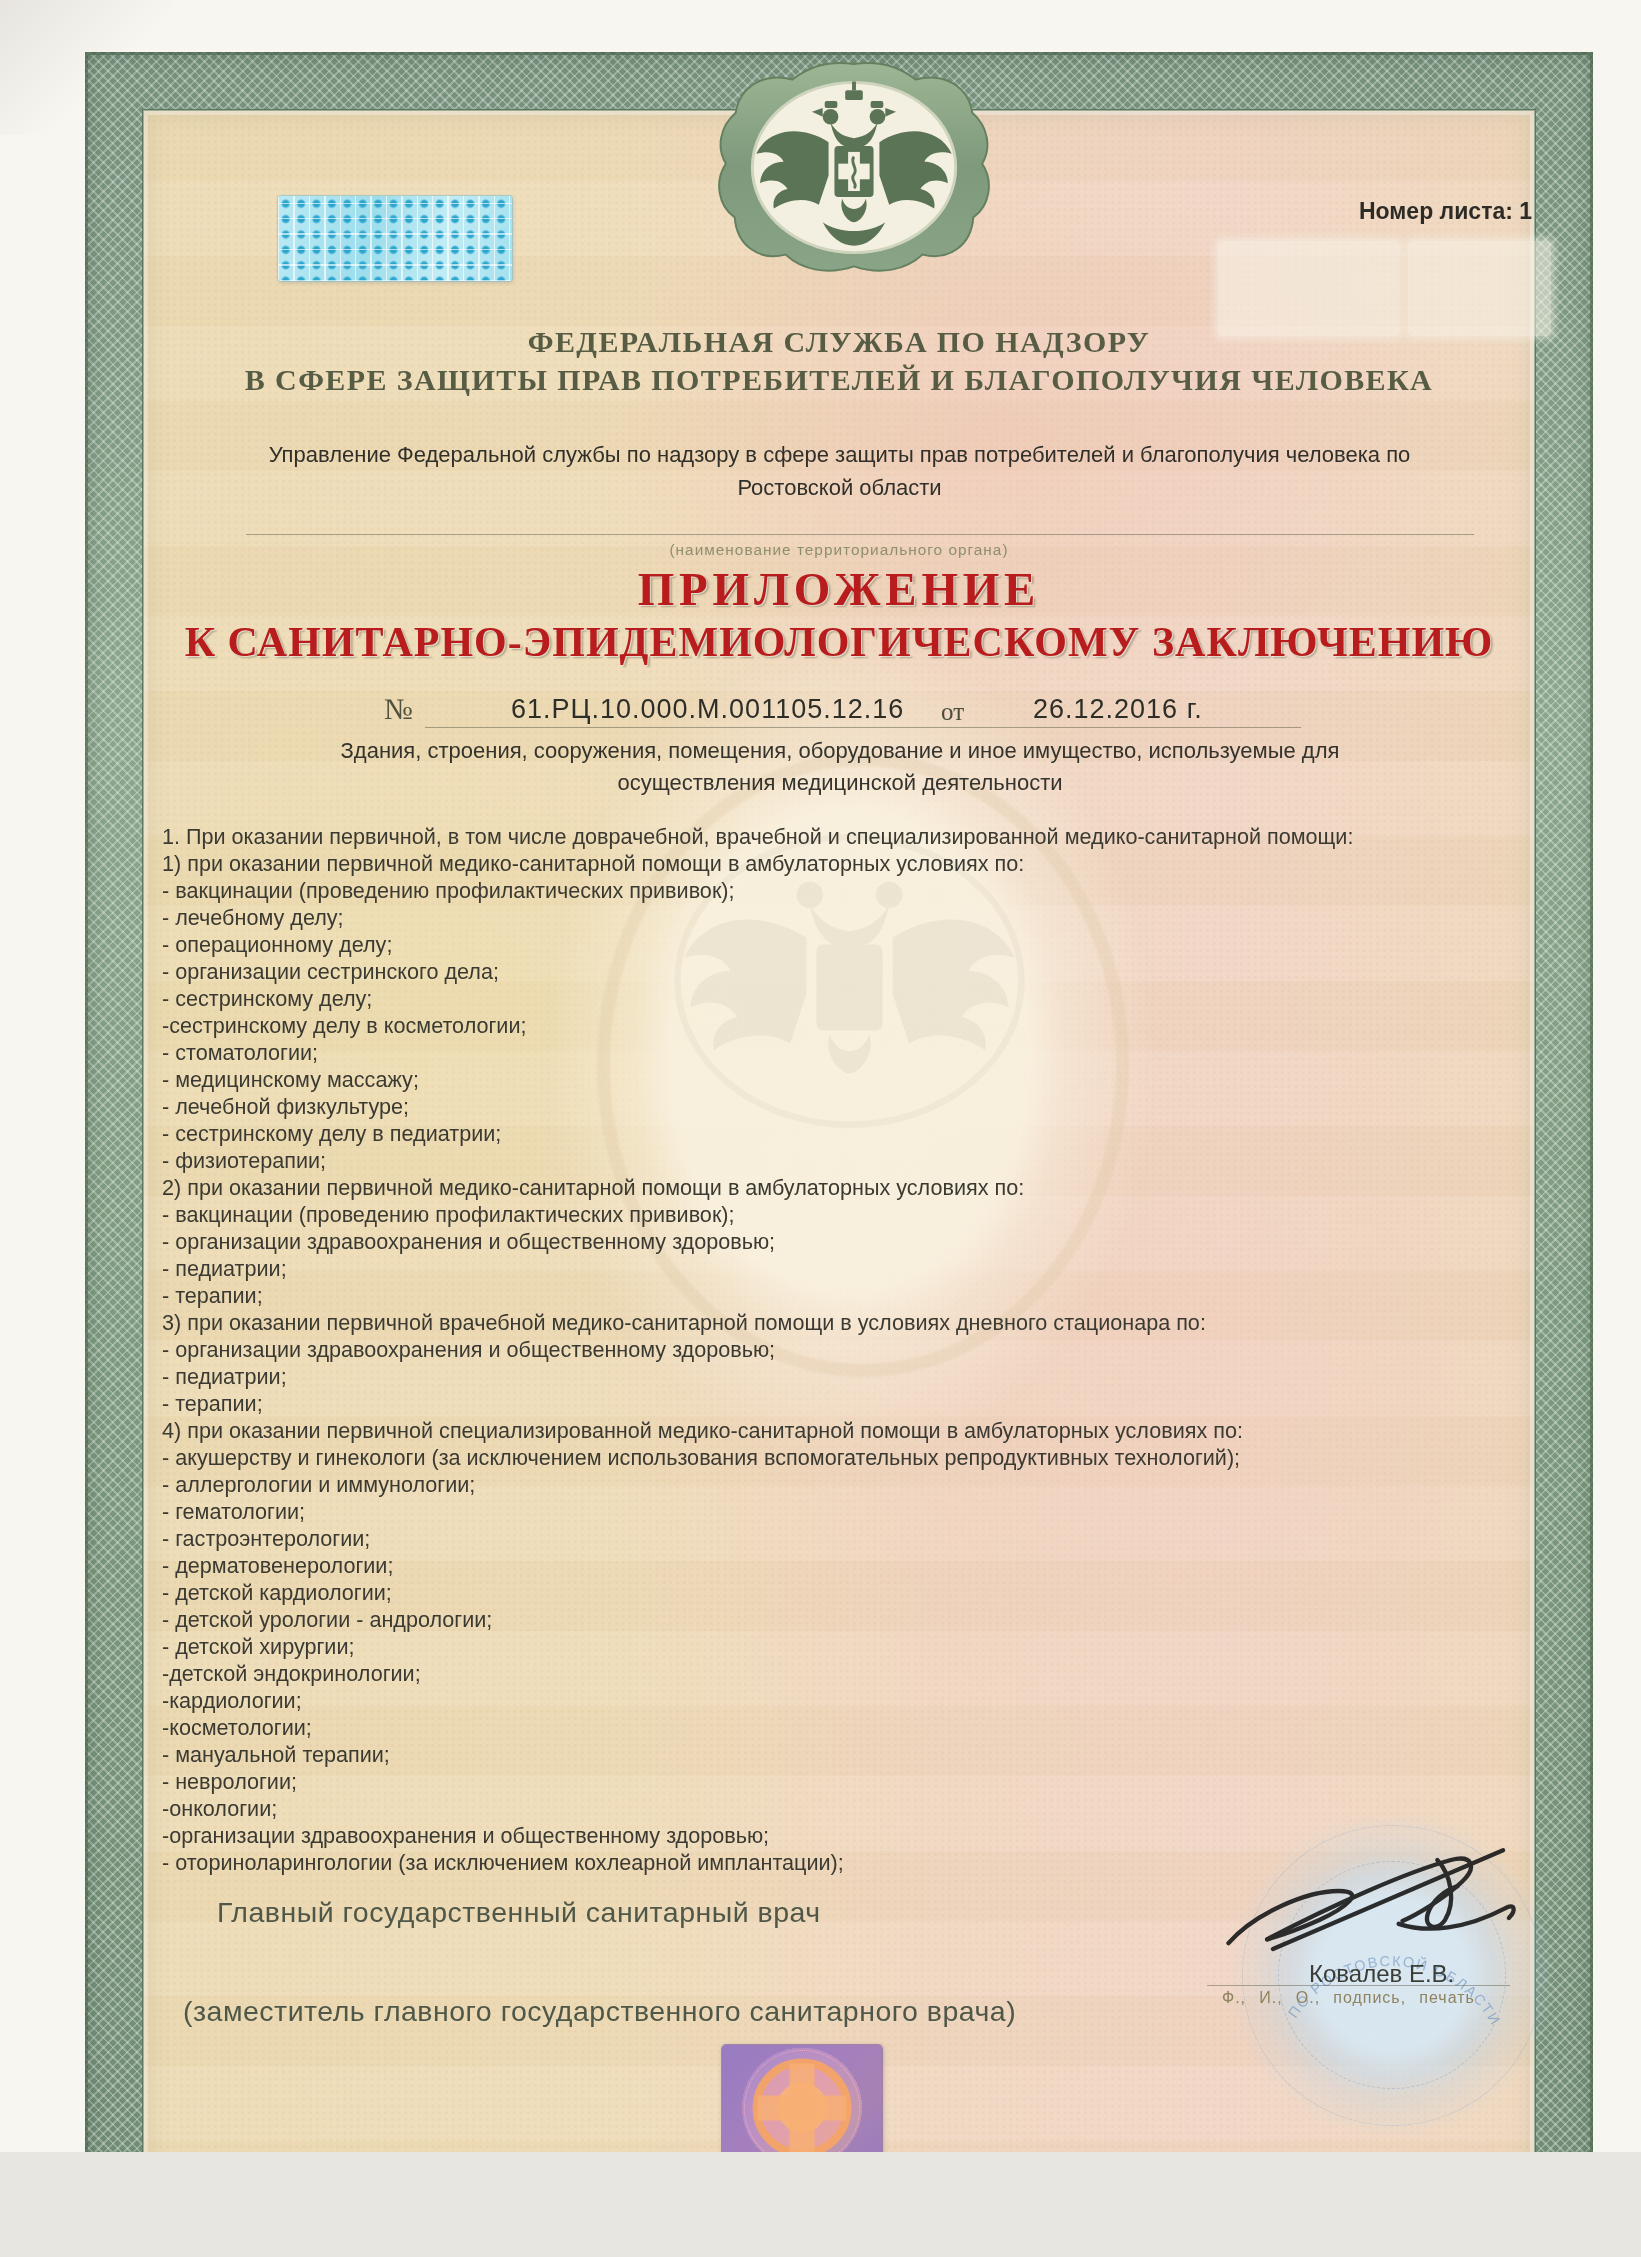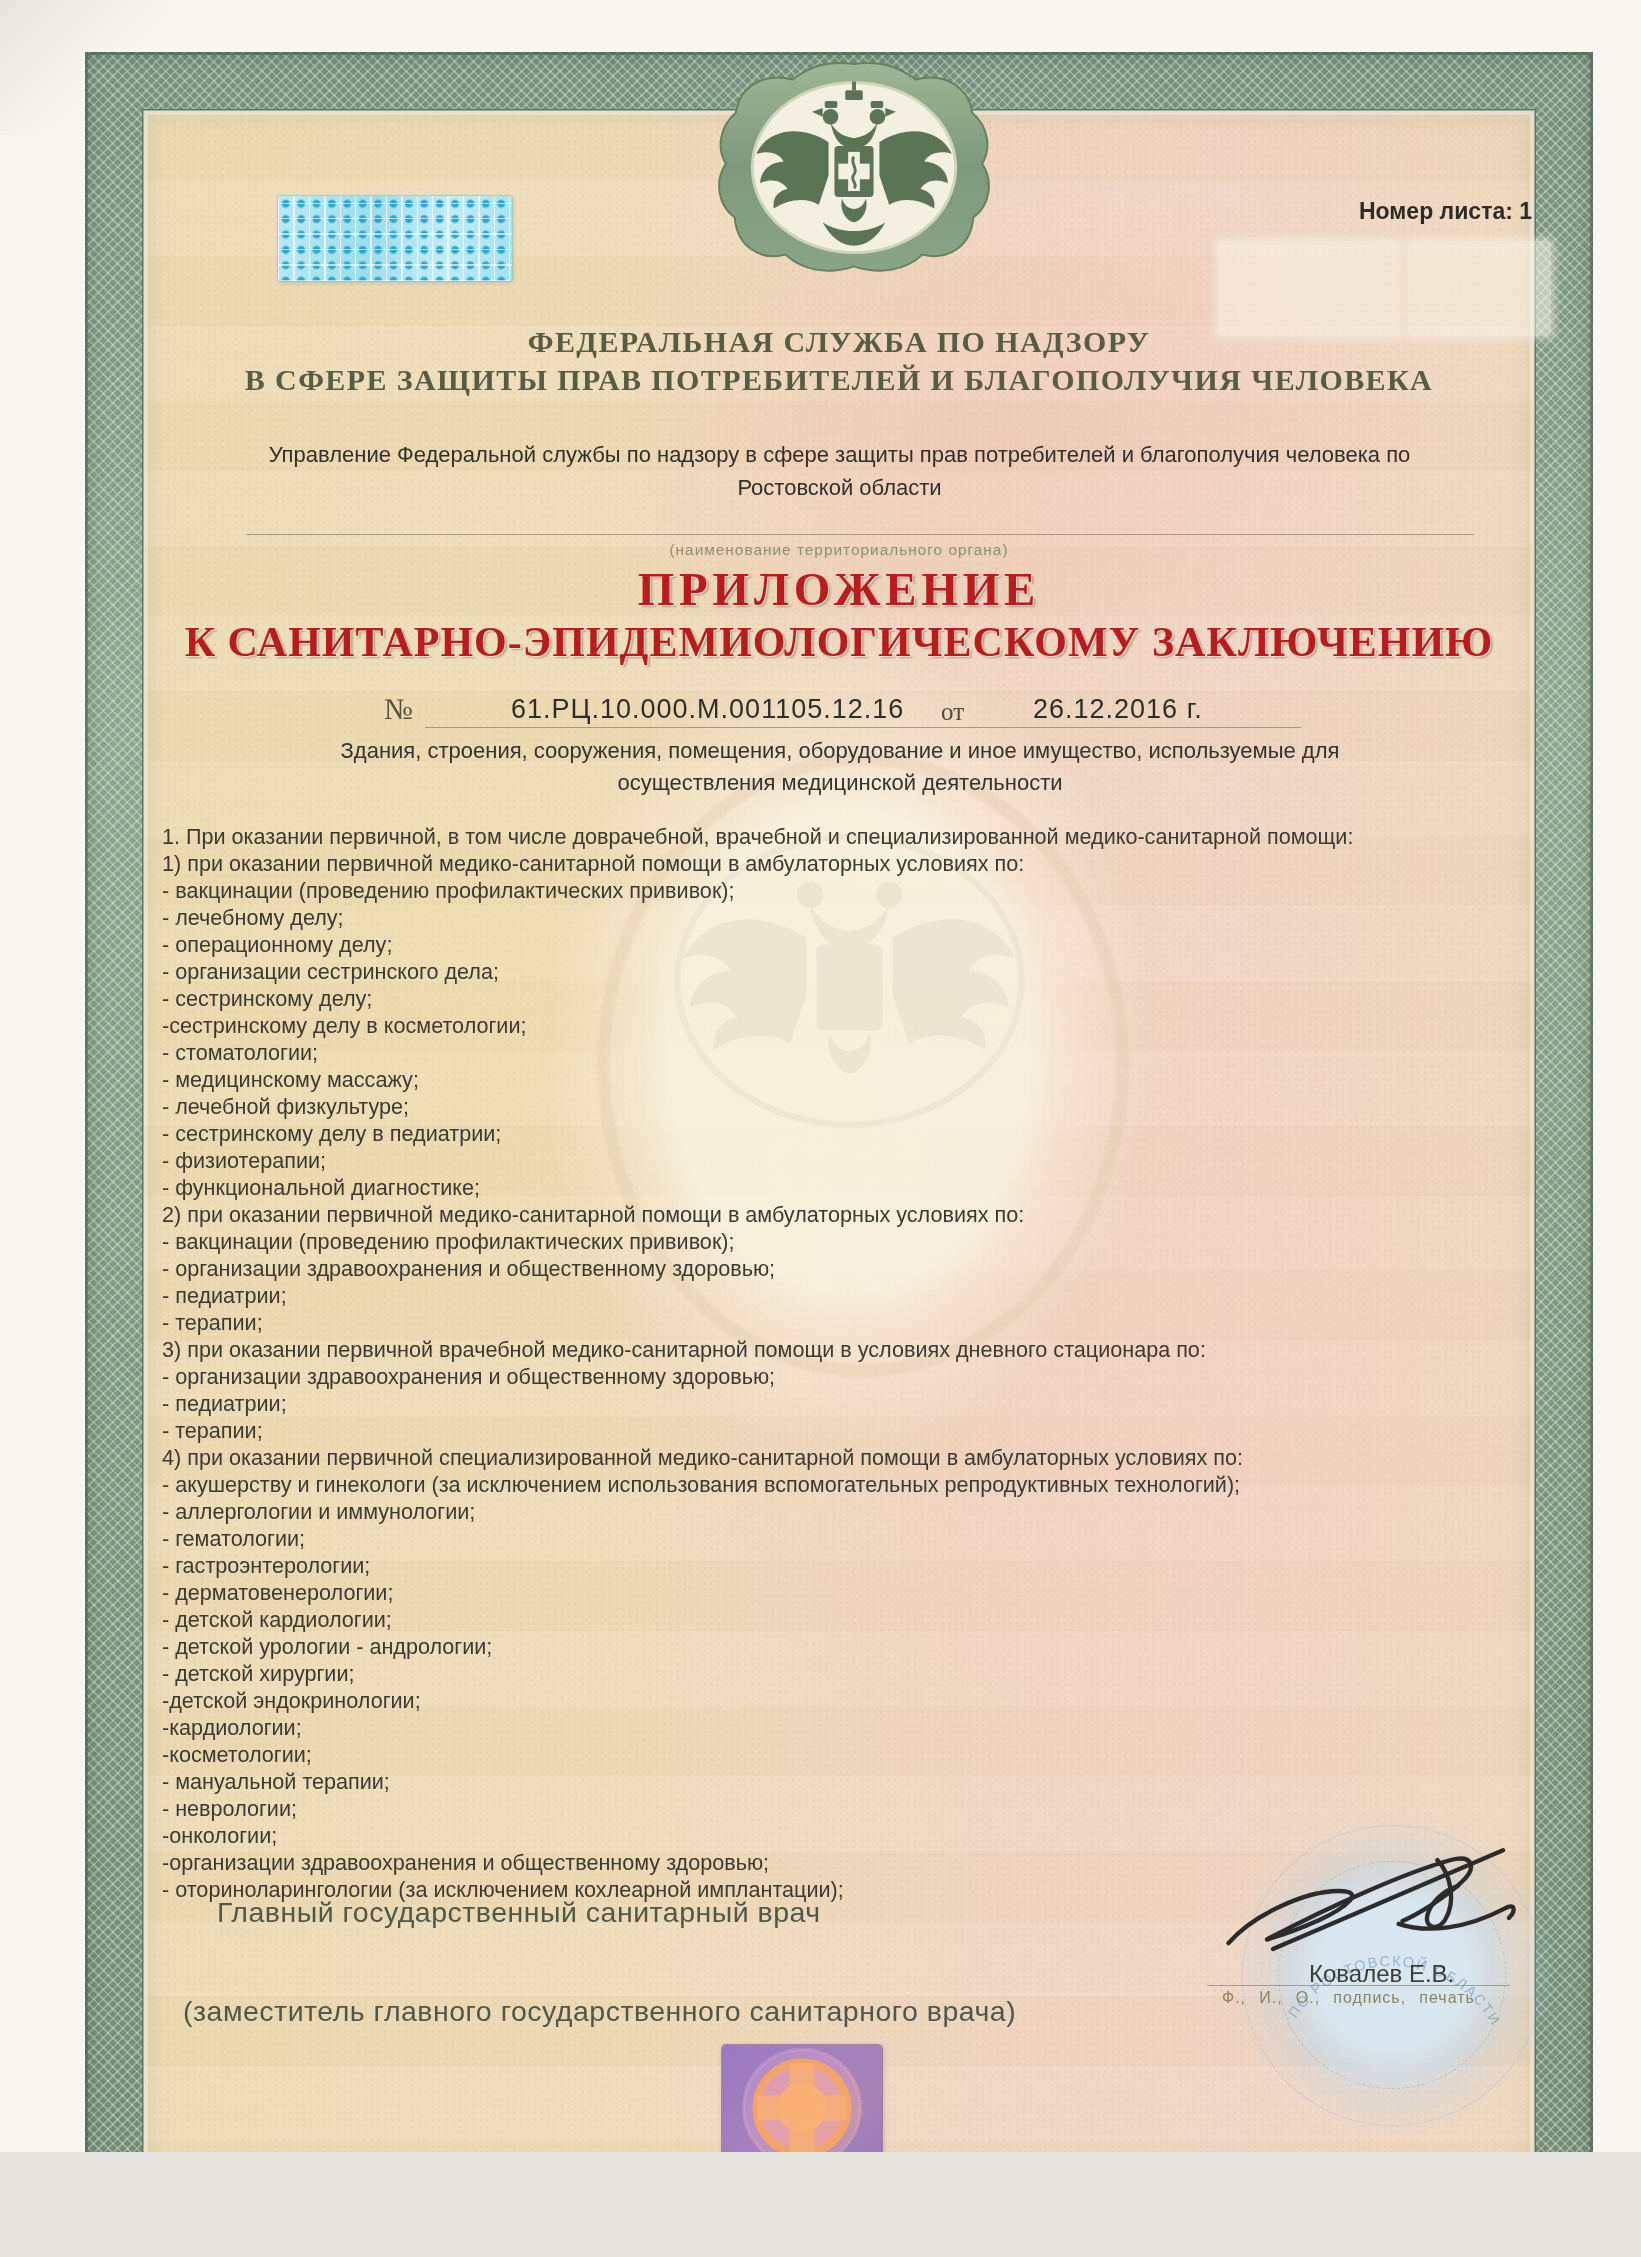--- a/index.html
+++ b/index.html
@@ -199,21 +199,20 @@
       <div class="body-line">- лечебному делу;</div>
       <div class="body-line">- операционному делу;</div>
       <div class="body-line">- организации сестринского дела;</div>
       <div class="body-line">- сестринскому делу;</div>
       <div class="body-line">-сестринскому делу в косметологии;</div>
       <div class="body-line">- стоматологии;</div>
       <div class="body-line">- медицинскому массажу;</div>
       <div class="body-line">- лечебной физкультуре;</div>
       <div class="body-line">- сестринскому делу в педиатрии;</div>
       <div class="body-line">- физиотерапии;</div>
-      <div class="body-line">- функциональной диагностике;</div>
       <div class="body-line">2) при оказании первичной медико-санитарной помощи в амбулаторных условиях по:</div>
       <div class="body-line"> - вакцинации (проведению профилактических прививок);</div>
       <div class="body-line">- организации здравоохранения и общественному здоровью;</div>
       <div class="body-line">- педиатрии;</div>
       <div class="body-line">- терапии;</div>
       <div class="body-line">3) при оказании первичной врачебной медико-санитарной помощи в условиях дневного стационара по:</div>
       <div class="body-line">- организации здравоохранения и общественному здоровью;</div>
       <div class="body-line">- педиатрии;</div>
       <div class="body-line">- терапии;</div>
       <div class="body-line">4) при оказании первичной специализированной медико-санитарной помощи  в амбулаторных условиях по:</div>

